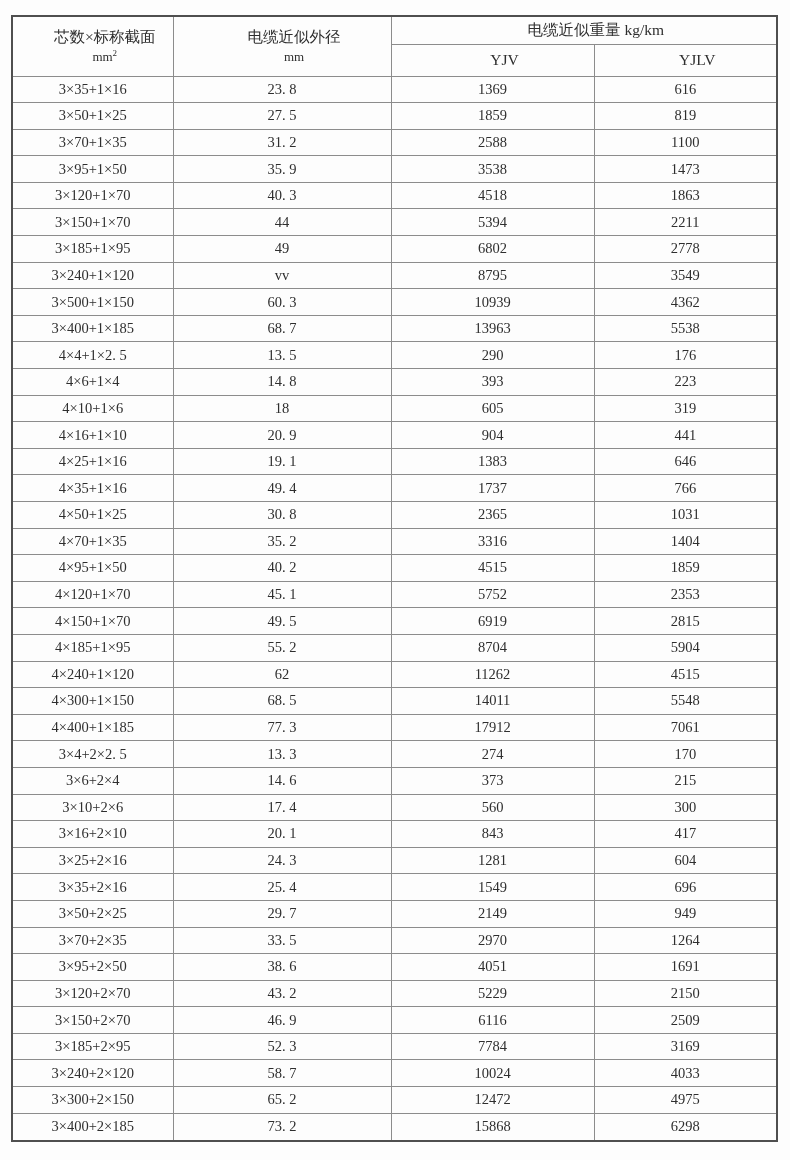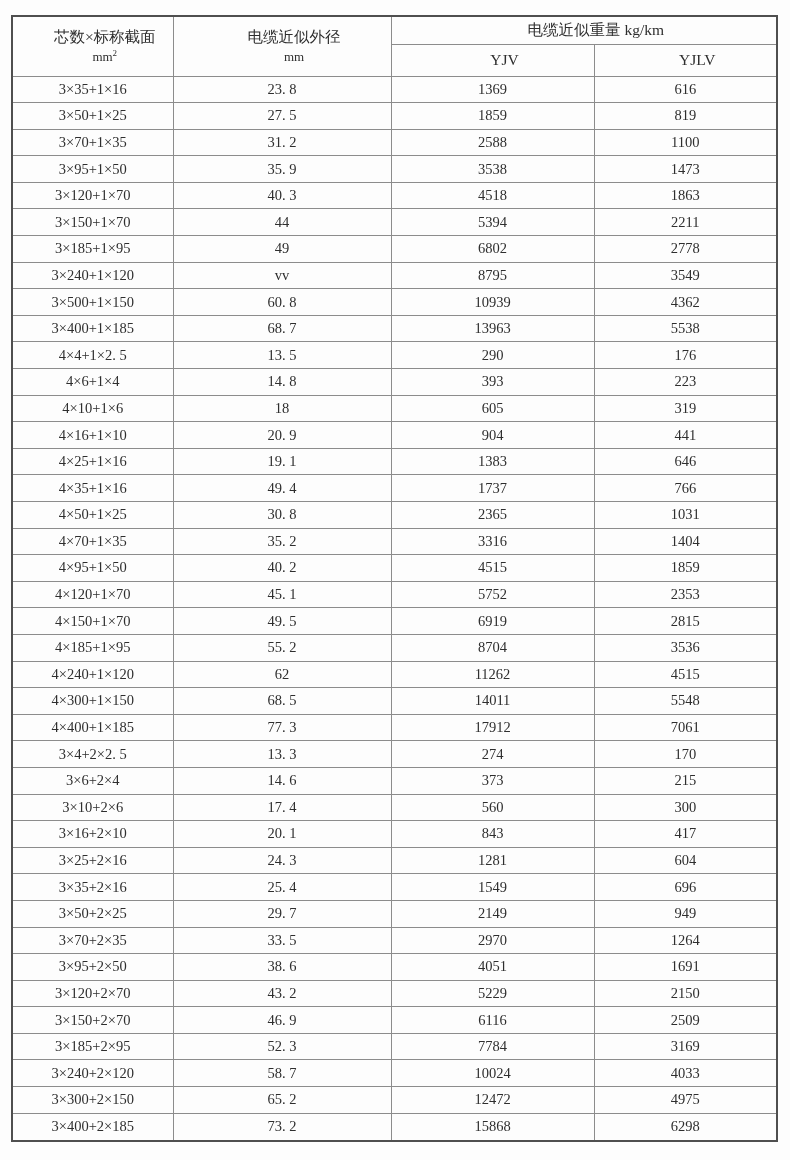--- a/index.html
+++ b/index.html
@@ -130,21 +130,21 @@
           <td>2778</td>
         </tr>
         <tr>
           <td>3×240+1×120</td>
           <td>vv</td>
           <td>8795</td>
           <td>3549</td>
         </tr>
         <tr>
           <td>3×500+1×150</td>
-          <td>60. 8</td>
+          <td>60. 3</td>
           <td>10939</td>
           <td>4362</td>
         </tr>
         <tr>
           <td>3×400+1×185</td>
           <td>68. 7</td>
           <td>13963</td>
           <td>5538</td>
         </tr>
         <tr>
@@ -210,21 +210,21 @@
         <tr>
           <td>4×150+1×70</td>
           <td>49. 5</td>
           <td>6919</td>
           <td>2815</td>
         </tr>
         <tr>
           <td>4×185+1×95</td>
           <td>55. 2</td>
           <td>8704</td>
-          <td>3536</td>
+          <td>5904</td>
         </tr>
         <tr>
           <td>4×240+1×120</td>
           <td>62</td>
           <td>11262</td>
           <td>4515</td>
         </tr>
         <tr>
           <td>4×300+1×150</td>
           <td>68. 5</td>

